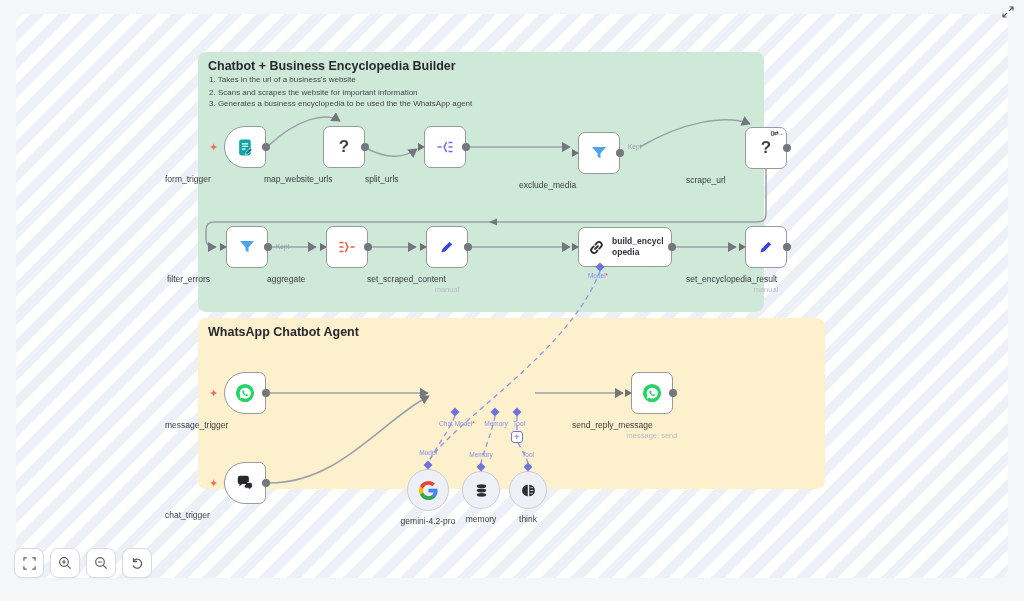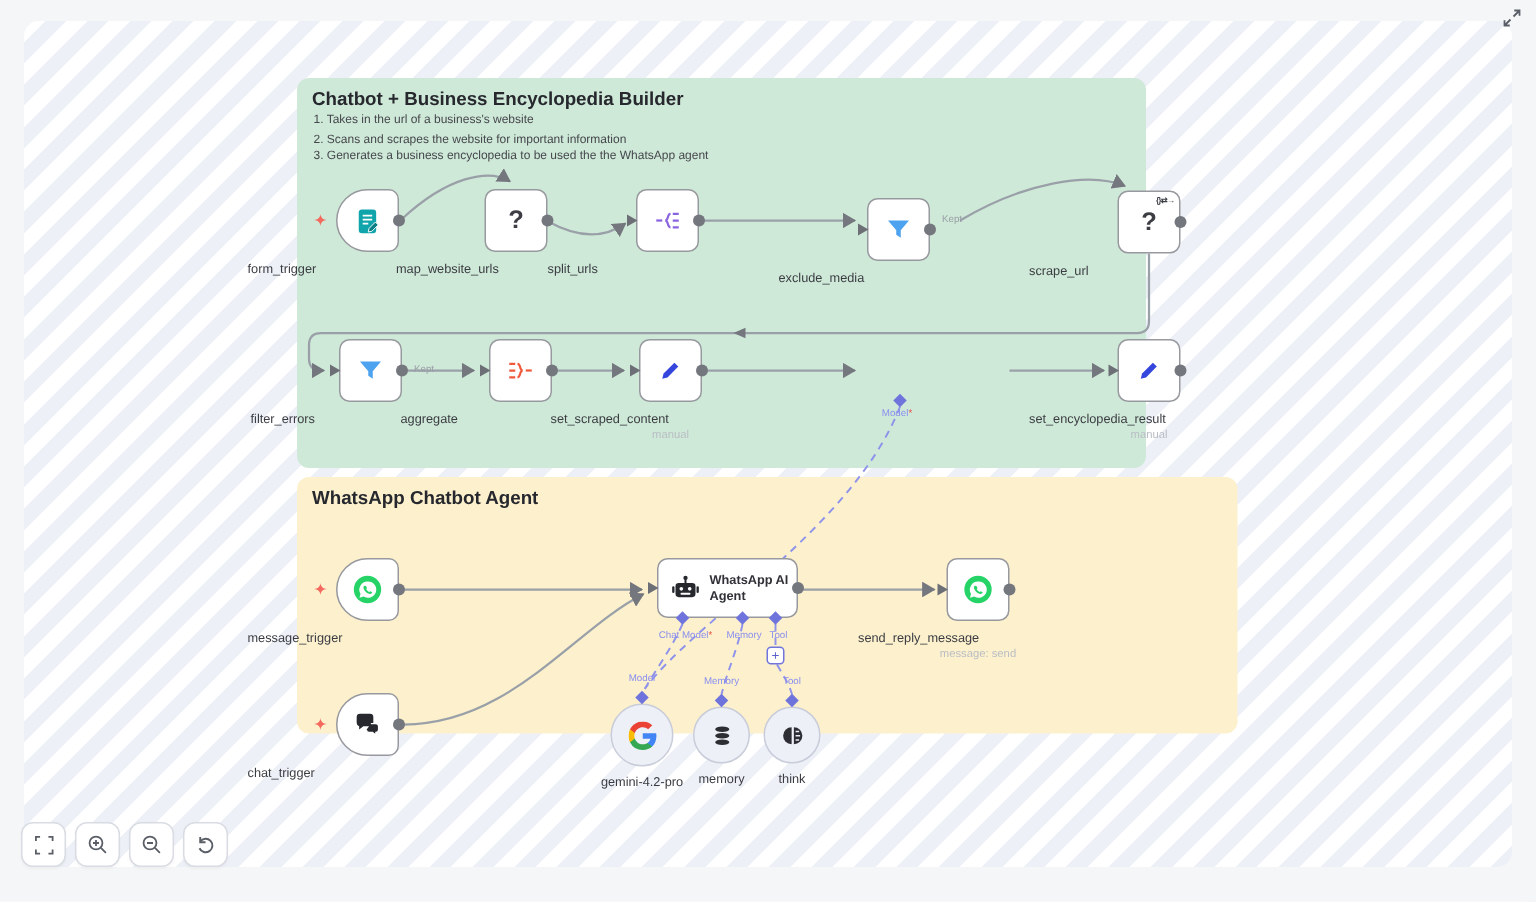--- a/index.html
+++ b/index.html
@@ -181,20 +181,32 @@
   <div class="node" style="left:426px;top:226px">
     <span class="in"></span>
     <svg width="18" height="18" viewBox="0 0 18 18">
       <path d="M3.5 14.5 L4.4 11 L11.6 3.8 L14.2 6.4 L7 13.6 Z" fill="#3546dd"></path>
     </svg>
     <span class="dot"></span>
     <div class="nlabel">set_scraped_content</div>
     <div class="nsub">manual</div>
   </div>
 
+  <div class="node wide" style="left:578px;top:227px">
+    <span class="in"></span>
+    <svg width="19" height="19" viewBox="0 0 18 18">
+      <g stroke="#26282e" stroke-width="1.7" fill="none" stroke-linecap="round">
+        <path d="M7.6 10.4 L10.4 7.6"></path>
+        <path d="M6.4 8 L4.6 9.8 a2.7 2.7 0 0 0 3.8 3.8 L10 11.8"></path>
+        <path d="M11.6 10 L13.4 8.2 a2.7 2.7 0 0 0 -3.8 -3.8 L8 6.2"></path>
+      </g>
+    </svg>
+    <span class="ntext">build_encyclopedia</span>
+    <span class="dot"></span>
+  </div>
   <div class="cxlabel" style="left:598px;top:272px">
     <span>Model</span><span class="req">*</span>
   </div>
 
   <div class="node" style="left:745px;top:226px">
     <span class="in"></span>
     <svg width="18" height="18" viewBox="0 0 18 18">
       <path d="M3.5 14.5 L4.4 11 L11.6 3.8 L14.2 6.4 L7 13.6 Z" fill="#3546dd"></path>
     </svg>
     <span class="dot"></span>
@@ -216,35 +228,20 @@
   <div class="node trigger" style="left:224px;top:462px">
     <span class="spark">✦</span>
     <svg width="20" height="20" viewBox="0 0 18 18">
       <path d="M2.5 4.5 a2 2 0 0 1 2 -2 h6 a2 2 0 0 1 2 2 v3.5 a2 2 0 0 1 -2 2 h-4 l-2.5 2 v-2 a2 2 0 0 1 -1.5 -2 Z" fill="#26282e"></path>
       <path d="M11 8.5 h3 a1.6 1.6 0 0 1 1.6 1.6 v2 a1.6 1.6 0 0 1 -1.6 1.6 v1.6 l-2 -1.6 h-2 a1.6 1.6 0 0 1 -1.6 -1.6" fill="#26282e" stroke="#fff" stroke-width="0.7"></path>
     </svg>
     <span class="dot"></span>
     <div class="nlabel">chat_trigger</div>
   </div>
 
-  <div class="node wide" style="left:438px;top:372px">
-    <span class="in"></span>
-    <svg width="20" height="20" viewBox="0 0 18 18">
-      <circle cx="9" cy="3" r="1.3" fill="#26282e"></circle>
-      <path d="M9 4 V6" stroke="#26282e" stroke-width="1.2"></path>
-      <rect x="3" y="6" width="12" height="8.5" rx="2" fill="#26282e"></rect>
-      <rect x="1" y="8" width="1.4" height="4" rx="0.7" fill="#26282e"></rect>
-      <rect x="15.6" y="8" width="1.4" height="4" rx="0.7" fill="#26282e"></rect>
-      <circle cx="6.5" cy="9.5" r="1.1" fill="#fff"></circle>
-      <circle cx="11.5" cy="9.5" r="1.1" fill="#fff"></circle>
-      <rect x="6" y="11.8" width="6" height="1.2" rx="0.6" fill="#fff"></rect>
-    </svg>
-    <span class="ntext">WhatsApp AI Agent</span>
-    <span class="dot"></span>
-  </div>
   <div class="cxlabel" style="left:457px;top:420px">
     <span>Chat Model</span><span class="req">*</span>
   </div>
   <div class="cxlabel" style="left:496px;top:420px">Memory</div>
   <div class="cxlabel" style="left:519px;top:420px">Tool</div>
   <div class="plusbox">+</div>
 
   <div class="node" style="left:631px;top:372px">
     <span class="in"></span>
     <svg width="20" height="20" viewBox="0 0 18 18">

